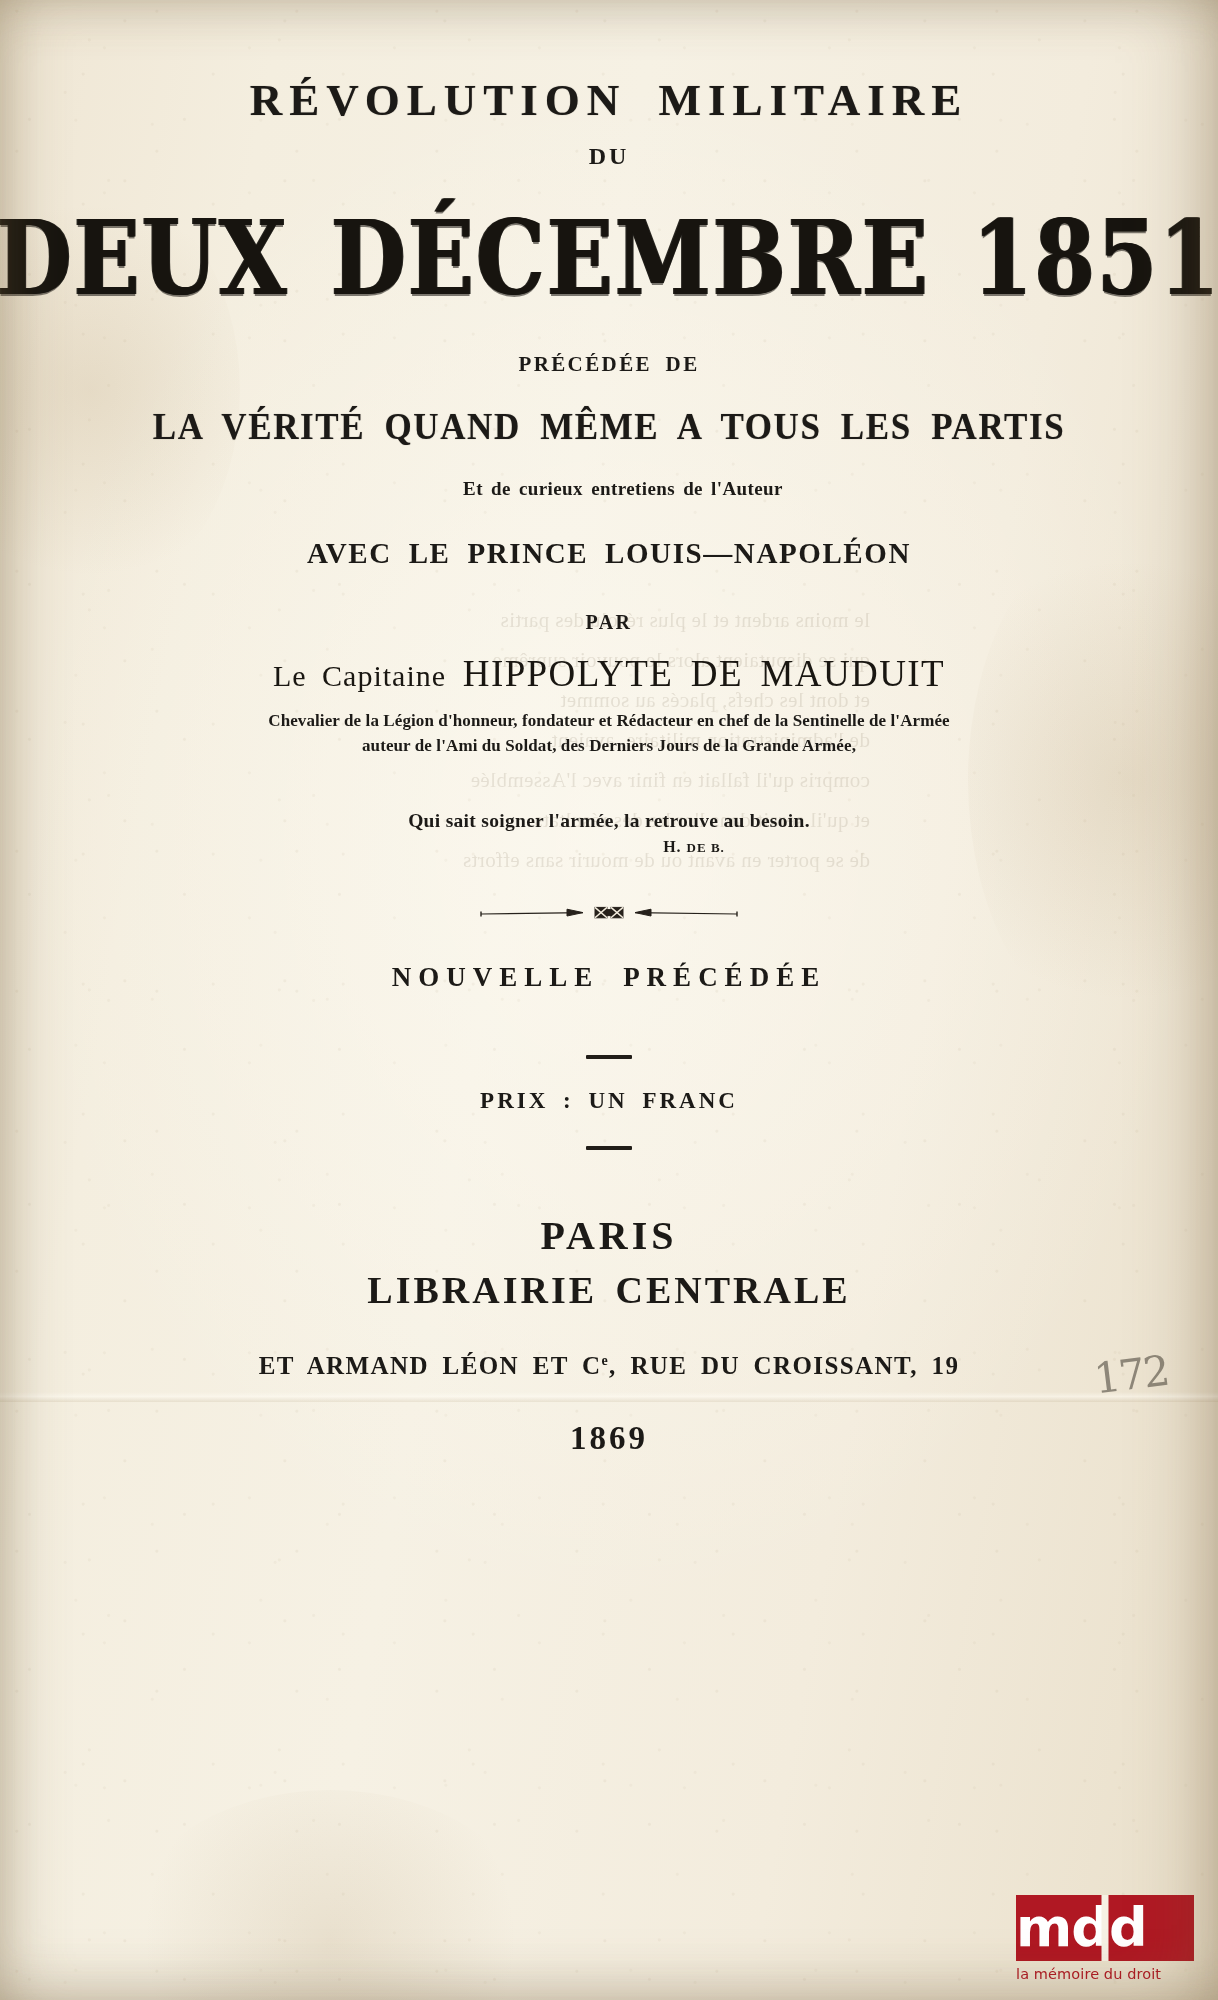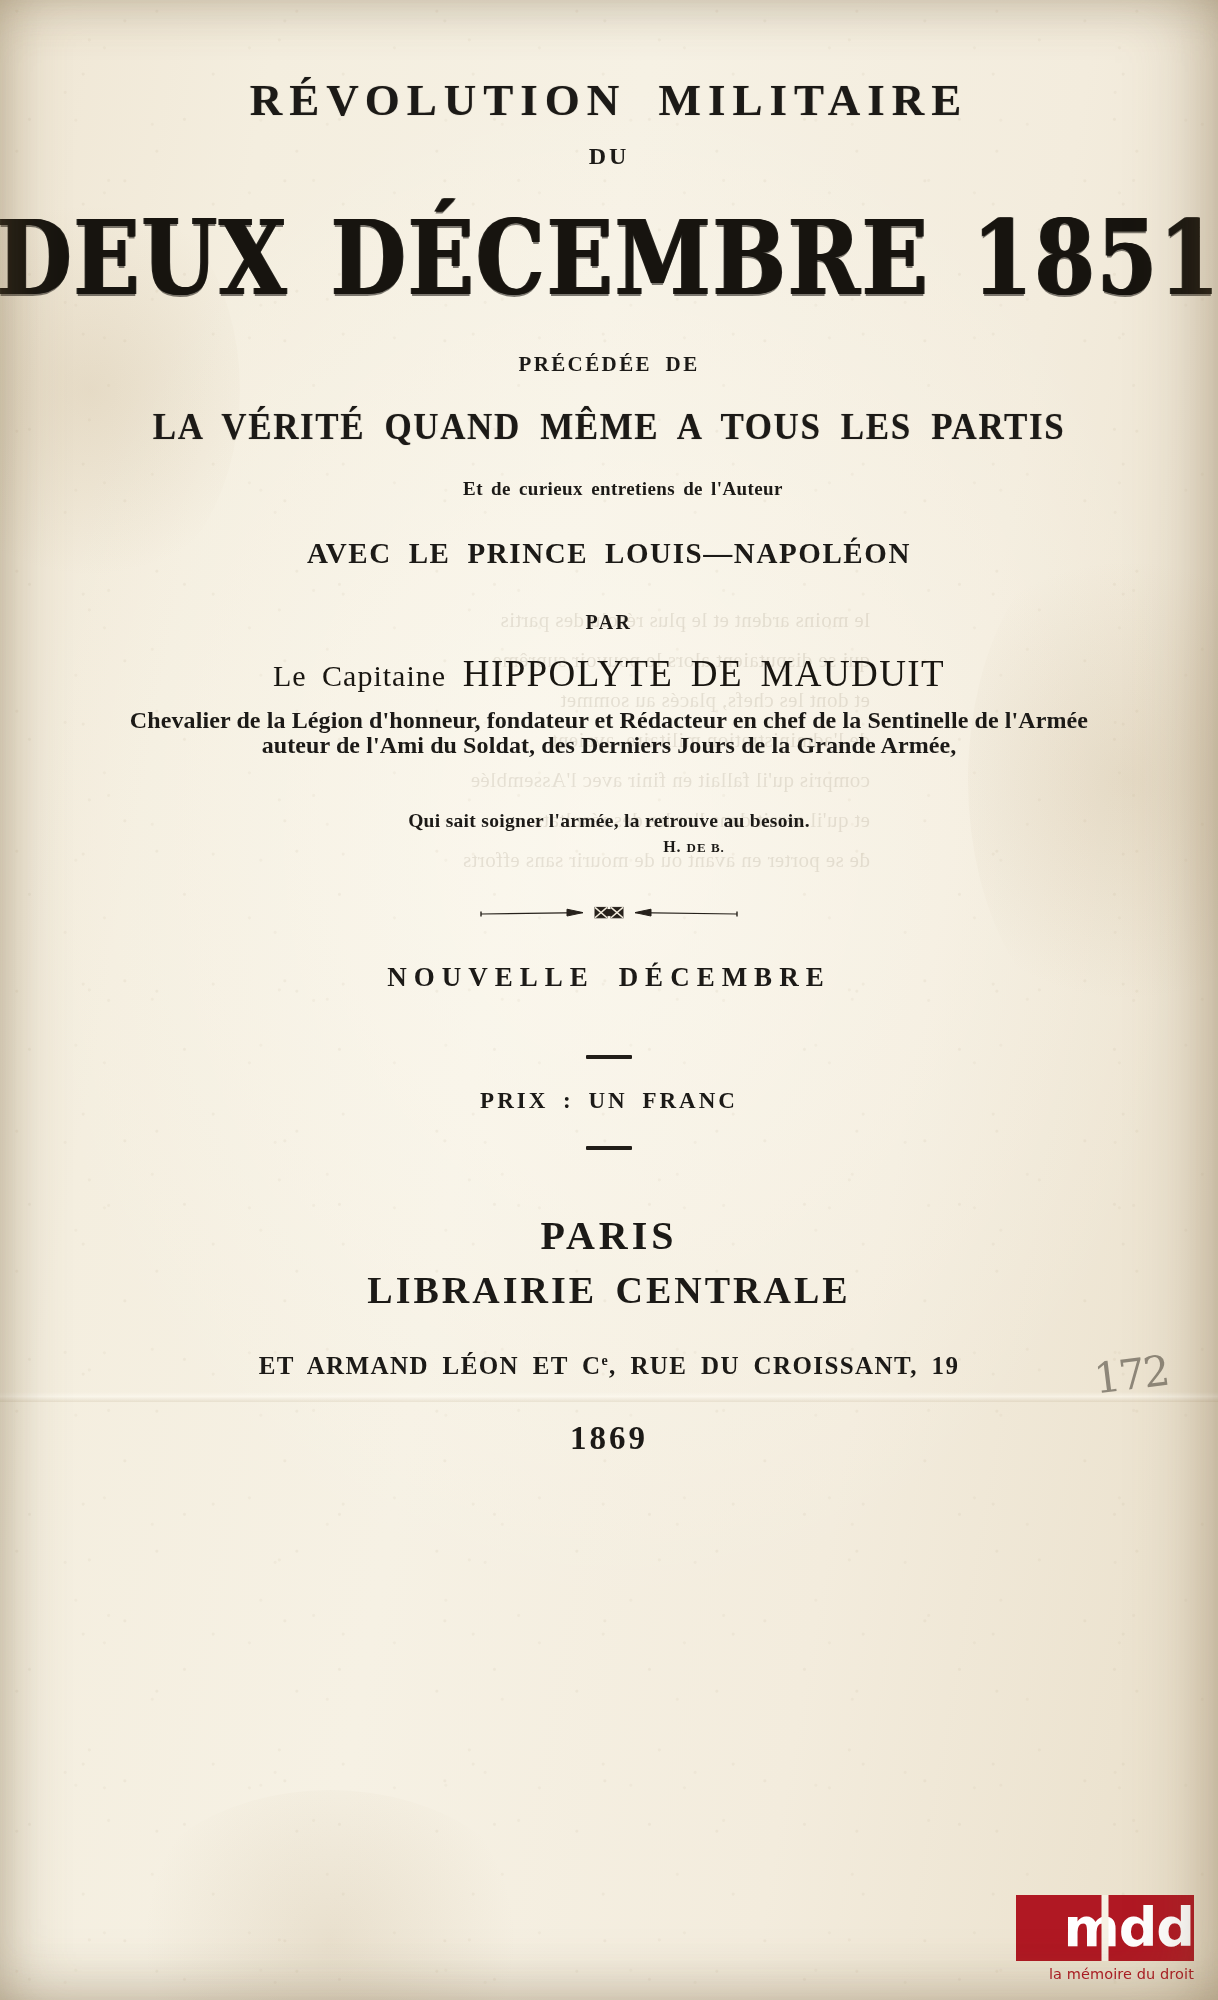--- a/index.html
+++ b/index.html
@@ -142,21 +142,21 @@
   }
   .t-author .cap {
     font-size: 30px;
     letter-spacing: 1px;
   }
   .t-author .big {
     font-weight: 400;
     letter-spacing: 1.4px;
   }
   .t-cred {
-    font-size: 24px;
+    font-size: 17px;
     line-height: 25px;
     font-weight: 700;
     letter-spacing: .1px;
   }
   .t-epi {
     font-size: 19.5px;
     font-weight: 700;
     letter-spacing: .3px;
     text-align: center;
   }
@@ -237,21 +237,21 @@
     transform: rotate(-7deg);
     letter-spacing: -2px;
   }
 
   
   .logo {
     position: absolute;
     right: 24px;
     bottom: 18px;
     width: 178px;
-    text-align: right;
+    text-align: left;
     user-select: none;
   }
   .logo-mark {
     width: 178px;
     height: 66px;
     background: #b01823;
     color: #ffffff;
     font-family: "DejaVu Sans", sans-serif;
     font-weight: 700;
     font-size: 54px;
@@ -342,21 +342,21 @@
         <rect x="132" y="7.4" width="12" height="10.4"></rect>
         <path d="M116 7.4 l12 10.4 M128 7.4 l-12 10.4" stroke="#f3ecdd" stroke-width="1.5" fill="none"></path>
         <path d="M132 7.4 l12 10.4 M144 7.4 l-12 10.4" stroke="#f3ecdd" stroke-width="1.5" fill="none"></path>
         <rect x="128" y="9.6" width="4" height="6"></rect>
         <path d="M2 11.4 l0 5.2" stroke-width="1.4"></path>
         <path d="M258 11.4 l0 5.2" stroke-width="1.4"></path>
       </g>
     </svg>
   </div>
 
-  <div class="block t-nouvelle" style="top:962px;">NOUVELLE DÉCEMBRE</div>
+  <div class="block t-nouvelle" style="top:962px;">NOUVELLE PRÉCÉDÉE</div>
 
   <div class="short-rule" style="top:1055px;"></div>
 
   <div class="block t-prix" style="top:1088px;">PRIX : UN FRANC</div>
 
   <div class="short-rule" style="top:1146px;"></div>
 
   <div class="block t-paris" style="top:1212px;">PARIS</div>
 
   <div class="block t-lib" style="top:1268px;">LIBRAIRIE CENTRALE</div>

